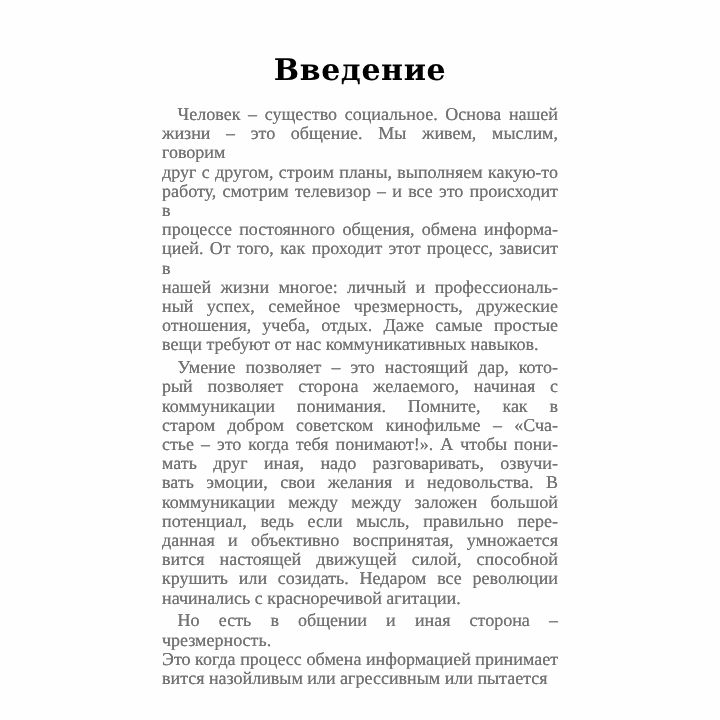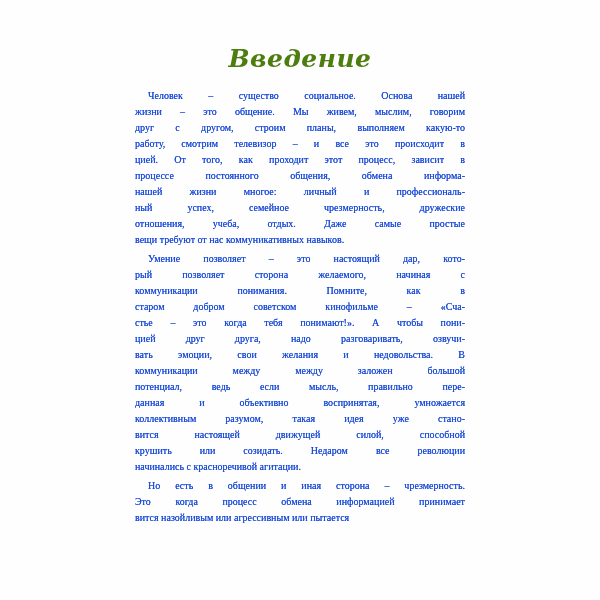--- a/index.html
+++ b/index.html
@@ -15,36 +15,35 @@
     color: #1d1d1d;
     overflow: hidden;
   }
   .chapter-title {
     position: absolute;
     top: 44px;
     left: 135px;
     width: 330px;
     text-align: center;
     font-family: "DejaVu Serif", serif;
-    font-style: italic;
     font-weight: bold;
     font-size: 25px;
     line-height: 30px;
-    color: #4d7c0f;
+    color: #000000;
     letter-spacing: 0.5px;
   }
   .page-body {
     position: absolute;
     top: 88px;
     left: 135px;
     width: 330px;
     font-family: "Liberation Serif", serif;
-    font-size: 10px;
+    font-size: 15px;
     line-height: 16px;
-    color: #1d4ed8;
+    color: #737373;
     text-shadow: 0 0 0.4px currentColor;
   }
   .paragraph {
     margin: 0 0 3px 0;
   }
   .line {
     text-align: justify;
     text-align-last: justify;
   }
   .line.indent {
@@ -58,39 +57,38 @@
 <body>
 
 <div class="page">
   <div class="chapter-title">Введение</div>
   <div class="page-body">
       <div class="paragraph">
         <div class="line indent">Человек – существо социальное. Основа нашей</div>
         <div class="line">жизни – это общение. Мы живем, мыслим, говорим</div>
         <div class="line">друг с другом, строим планы, выполняем какую-то</div>
         <div class="line">работу, смотрим телевизор – и все это происходит в</div>
+        <div class="line">процессе постоянного общения, обмена информа-</div>
         <div class="line">цией. От того, как проходит этот процесс, зависит в</div>
-        <div class="line">процессе постоянного общения, обмена информа-</div>
         <div class="line">нашей жизни многое: личный и профессиональ-</div>
         <div class="line">ный успех, семейное чрезмерность, дружеские</div>
         <div class="line">отношения, учеба, отдых. Даже самые простые</div>
         <div class="line para-last">вещи требуют от нас коммуникативных навыков.</div>
       </div>
       <div class="paragraph">
         <div class="line indent">Умение позволяет – это настоящий дар, кото-</div>
         <div class="line">рый позволяет сторона желаемого, начиная с</div>
         <div class="line">коммуникации понимания. Помните, как в</div>
         <div class="line">старом добром советском кинофильме – «Сча-</div>
         <div class="line">стье – это когда тебя понимают!». А чтобы пони-</div>
-        <div class="line">цией друг друга, надо разговаривать, озвучи-</div>
+        <div class="line">мать друг иная, надо разговаривать, озвучи-</div>
         <div class="line">вать эмоции, свои желания и недовольства. В</div>
         <div class="line">коммуникации между между заложен большой</div>
         <div class="line">потенциал, ведь если мысль, правильно пере-</div>
         <div class="line">данная и объективно воспринятая, умножается</div>
-        <div class="line">коллективным разумом, такая идея уже стано-</div>
         <div class="line">вится настоящей движущей силой, способной</div>
         <div class="line">крушить или созидать. Недаром все революции</div>
         <div class="line para-last">начинались с красноречивой агитации.</div>
       </div>
       <div class="paragraph">
         <div class="line indent">Но есть в общении и иная сторона – чрезмерность.</div>
         <div class="line">Это когда процесс обмена информацией принимает</div>
         <div class="line para-last">вится назойливым или агрессивным или пытается</div>
       </div>
     </div>

